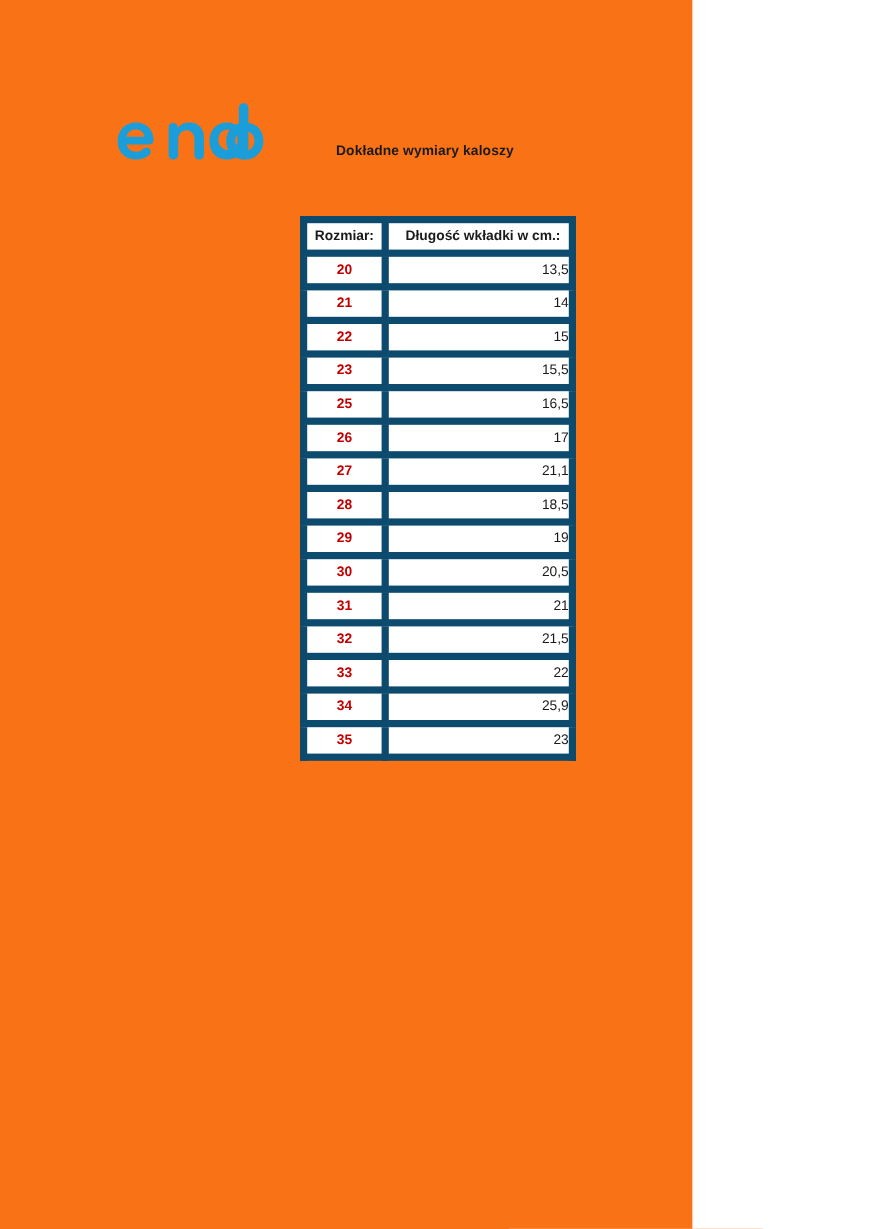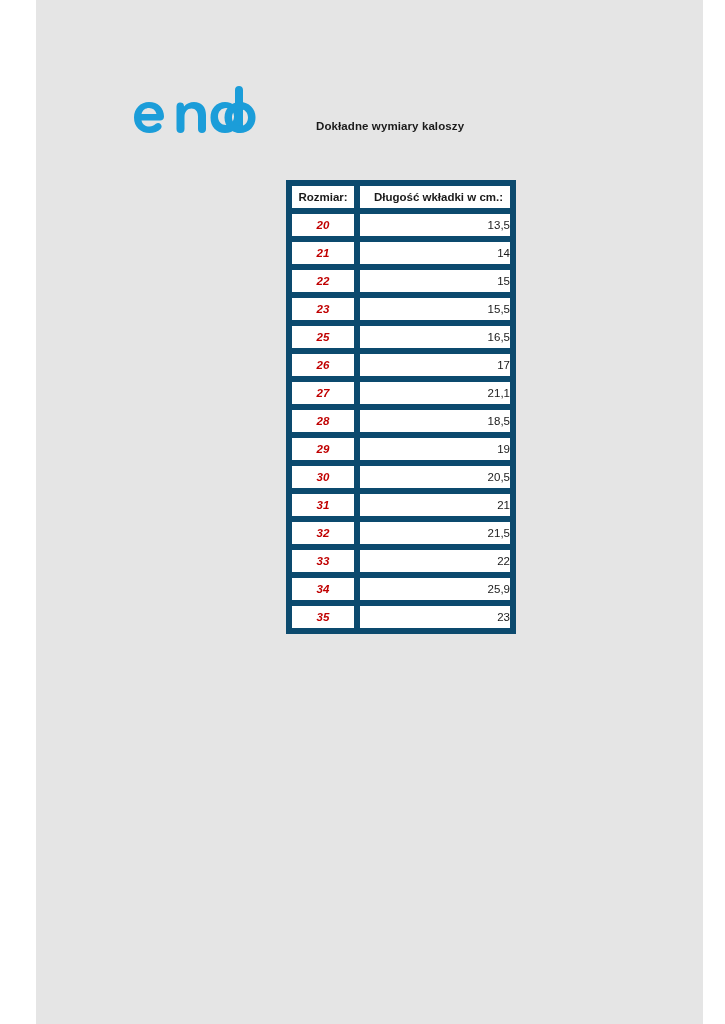--- a/index.html
+++ b/index.html
@@ -12,24 +12,23 @@
     height: 1024px;
     background: #ffffff;
     font-family: "Liberation Sans", sans-serif;
     color: #000000;
     overflow: hidden;
     position: relative;
   }
 
   .page {
     position: relative;
-    width: 667px;
+    width: 577px;
     height: 1024px;
-    background: #e5e5e5;
-    margin-left: 36px;
+    background: #f97316;
   }
 
   
   .brand-logo {
     position: absolute;
     left: 96px;
     top: 84px;
     width: 126px;
     height: 50px;
   }
@@ -88,21 +87,20 @@
     color: #1a1a1a;
     font-size: 11.5px;
     padding: 0 0 0 7px;
   }
 
   td.cell-size {
     text-align: center;
     font-weight: bold;
     color: #c00000;
     padding: 0 4px;
-    font-style: italic;
   }
   td.cell-len {
     text-align: right;
     font-weight: normal;
     color: #1a1a1a;
     padding: 0 0 0 7px;
   }
 </style>
 </head>
 <body>

